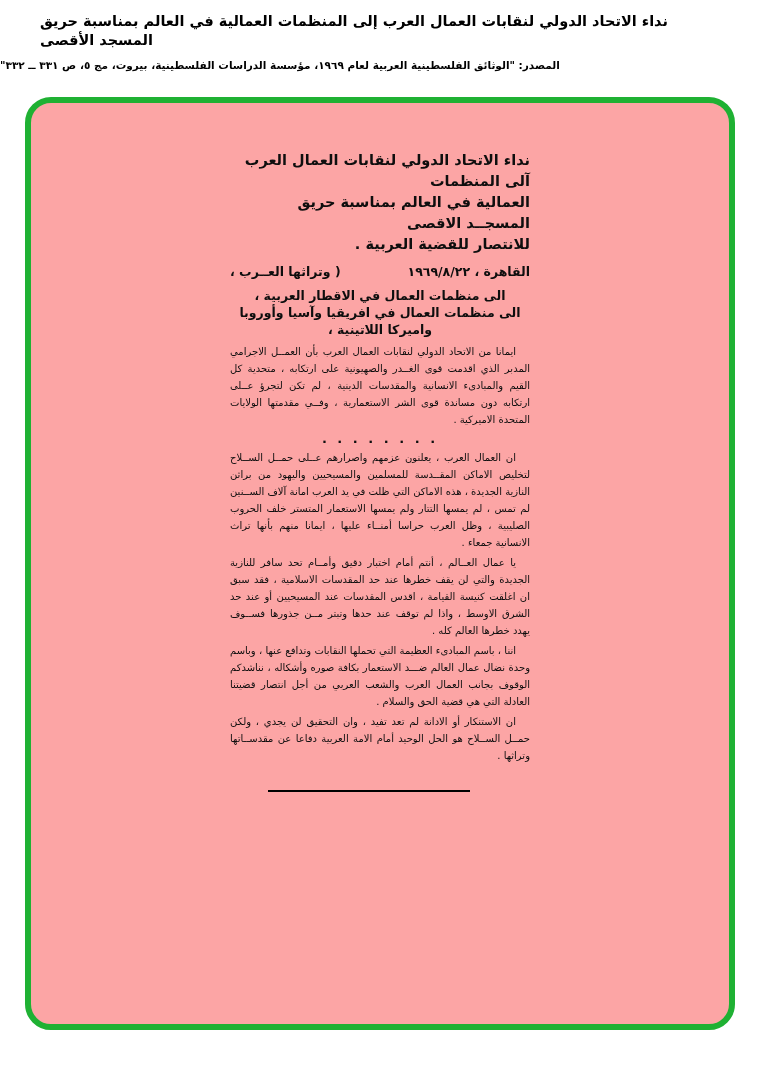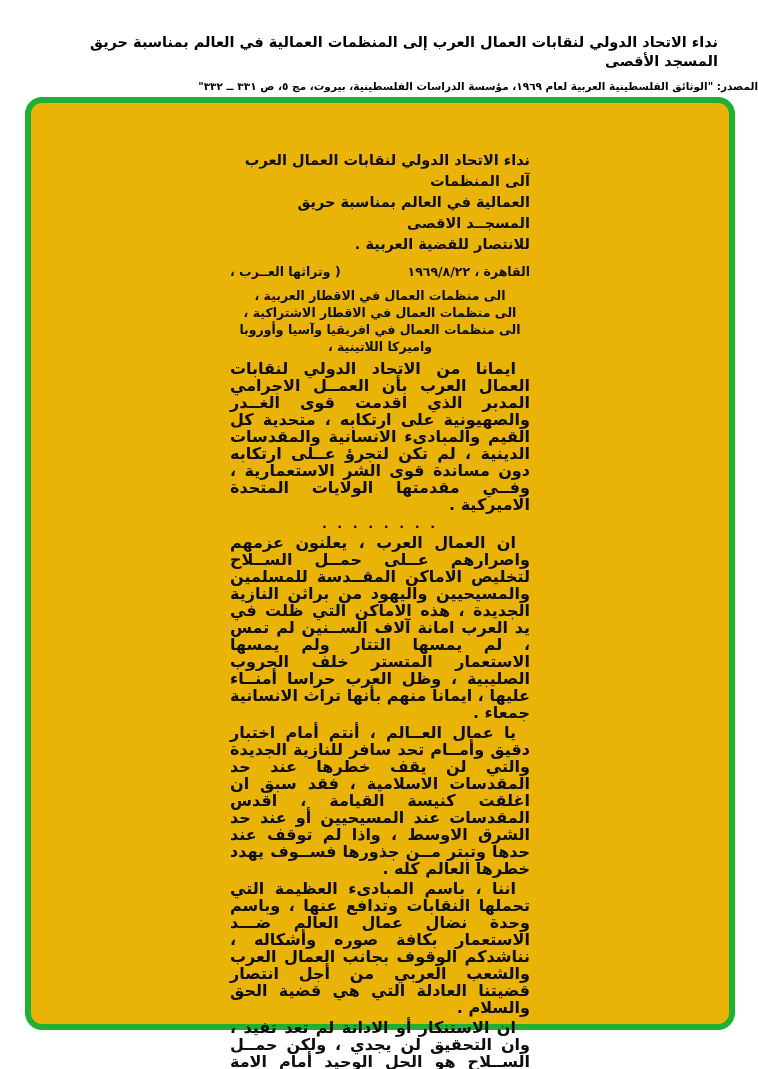--- a/index.html
+++ b/index.html
@@ -6,44 +6,44 @@
   body {
     width: 758px; height: 1069px;
     background: #ffffff;
     font-family: "DejaVu Sans", sans-serif;
     color: #0e0e0e;
     position: relative;
     overflow: hidden;
   }
   .page-header {
     direction: rtl;
-    text-align: right;
-    padding-top: 33px;
+    text-align: left;
+    padding-top: 12px;
   }
   .page-header .header-title {
     font-size: 14.5px;
     font-weight: bold;
     color: #000;
     line-height: 19px;
     padding: 0 40px;
   }
   .page-header .header-source {
     font-size: 10.5px;
     font-weight: bold;
     color: #000;
     margin-top: 9px;
     line-height: 13px;
   }
   .doc-frame {
     position: absolute;
     left: 25px; top: 97px;
     width: 698px; height: 921px;
     border: 6px solid #1fb133;
-    border-radius: 17px;
-    background: #eab308;
+    border-radius: 26px;
+    background: #fca5a5;
     box-sizing: content-box;
   }
   .doc-column {
     width: 300px;
     margin: 0 auto;
     padding-top: 47px;
     direction: rtl;
   }
   .doc-title {
     font-size: 14.5px;
@@ -71,22 +71,22 @@
   }
   .citation-rest .cit-center { text-align: center; }
   .addressees {
     font-size: 12.5px;
     font-weight: bold;
     line-height: 17px;
     text-align: center;
     margin-bottom: 5px;
   }
   .para {
-    font-size: 16px;
-    font-weight: bold;
+    font-size: 10px;
+    font-weight: normal;
     line-height: 17px;
     text-align: justify;
     text-align-last: right;
     text-indent: 14px;
     margin: 0 0 3px 0;
   }
   .dots-separator {
     text-align: center;
     font-size: 13px;
     font-weight: bold;
@@ -121,21 +121,20 @@
 
     <div class="citation">
       <div class="citation-line1">
         <span>القاهرة ، ١٩٦٩/٨/٢٢</span>
         <span>( وتراثها العــرب ،</span>
       </div>
     </div>
 
     <div class="addressees">
       <div>الى منظمات العمال في الاقطار العربية ،</div>
-      <div>الى منظمات العمال في الاقطار الاشتراكية ،</div>
       <div>الى منظمات العمال في افريقيا وآسيا وأوروبا واميركا اللاتينية ،</div>
     </div>
 
     <p class="para">ايمانا من الاتحاد الدولي لنقابات العمال العرب بأن العمــل الاجرامي المدبر الذي اقدمت قوى الغــدر والصهيونية على ارتكابه ، متحدية كل القيم والمبادىء الانسانية والمقدسات الدينية ، لم تكن لتجرؤ عــلى ارتكابه دون مساندة قوى الشر الاستعمارية ، وفــي مقدمتها الولايات المتحدة الاميركية .</p>
 
     <div class="dots-separator">. . . . . . . .</div>
 
     <p class="para">ان العمال العرب ، يعلنون عزمهم واصرارهم عــلى حمــل الســلاح لتخليص الاماكن المقــدسة للمسلمين والمسيحيين واليهود من براثن النازية الجديدة ، هذه الاماكن التي ظلت في يد العرب امانة آلاف الســنين لم تمس ، لم يمسها التتار ولم يمسها الاستعمار المتستر خلف الحروب الصليبية ، وظل العرب حراسا أمنــاء عليها ، ايمانا منهم بأنها تراث الانسانية جمعاء .</p>
     <p class="para">يا عمال العــالم ، أنتم أمام اختبار دقيق وأمــام تحد سافر للنازية الجديدة والتي لن يقف خطرها عند حد المقدسات الاسلامية ، فقد سبق ان اغلقت كنيسة القيامة ، اقدس المقدسات عند المسيحيين أو عند حد الشرق الاوسط ، واذا لم توقف عند حدها وتبتر مــن جذورها فســوف يهدد خطرها العالم كله .</p>
     <p class="para">اننا ، باسم المبادىء العظيمة التي تحملها النقابات وتدافع عنها ، وباسم وحدة نضال عمال العالم ضـــد الاستعمار بكافة صوره وأشكاله ، نناشدكم الوقوف بجانب العمال العرب والشعب العربي من أجل انتصار قضيتنا العادلة التي هي قضية الحق والسلام .</p>

